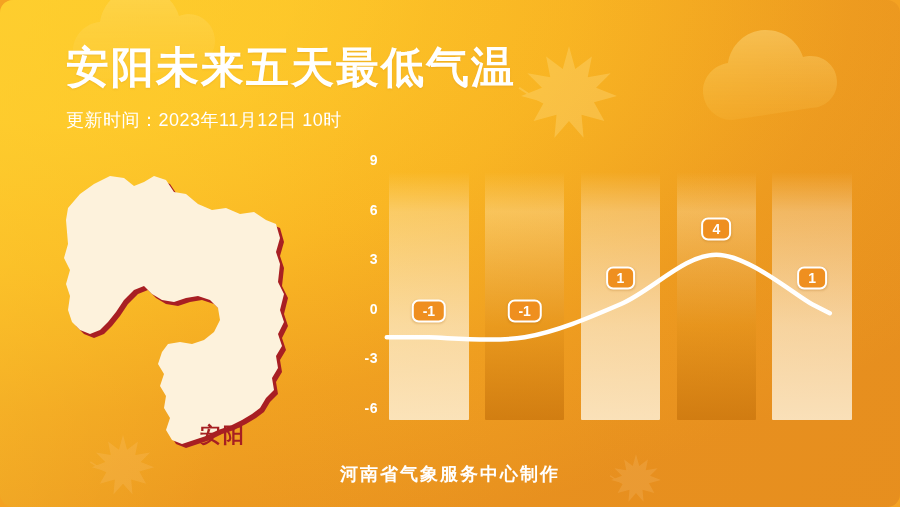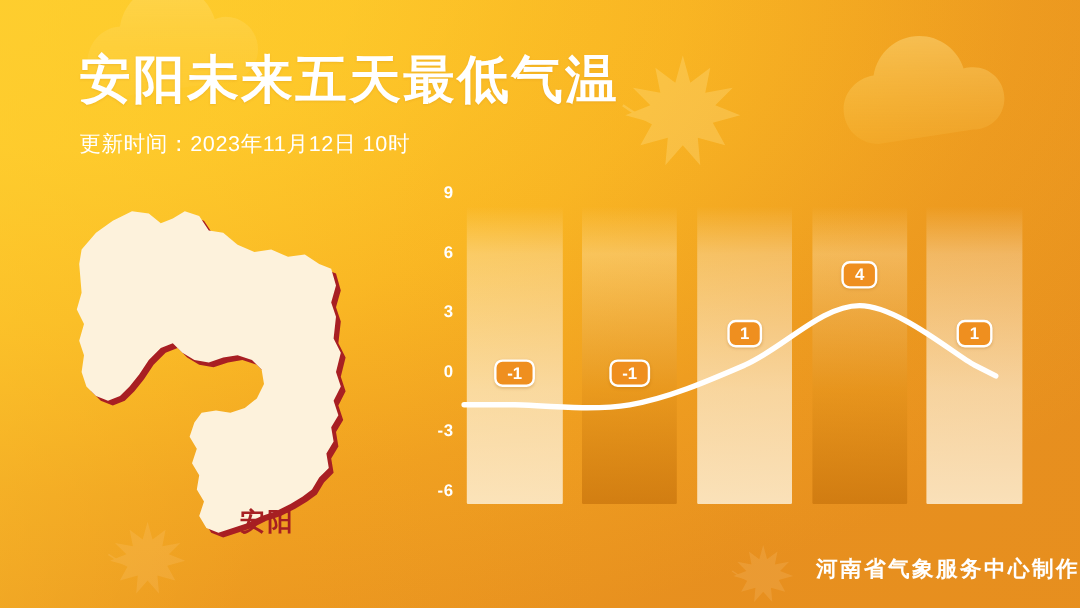--- a/index.html
+++ b/index.html
@@ -5,20 +5,21 @@
   * { margin:0; padding:0; box-sizing:border-box; }
   html,body { width:900px; height:507px; overflow:hidden; }
   body {
     font-family:"Liberation Sans","DejaVu Sans",sans-serif;
     background:#f4a222;
     position:relative;
   }
   #stage {
     position:absolute; left:0; top:0; width:900px; height:507px;
     overflow:hidden;
+    border-radius:13px;
   }
   
   .bg {
     position:absolute; inset:0;
     background:
       radial-gradient(120% 110% at 6% 0%, #fdc829 0%, #fdc528 22%, #f9b523 48%, #ef9d20 74%, #e8901f 100%);
   }
   .bg-tint {
     position:absolute; inset:0;
     background:linear-gradient(115deg, rgba(255,211,50,0.55) 0%, rgba(255,196,40,0.12) 38%, rgba(226,140,28,0.10) 72%, rgba(226,138,28,0.22) 100%);
@@ -91,21 +92,21 @@
   #xaxis { position:absolute; left:41px; top:244px; width:479px; height:26px; }
   .xtick {
     position:absolute; top:0; transform:translateX(-50%);
     font-size:14px; font-weight:700; color:#ffffff;
     white-space:nowrap; letter-spacing:.3px;
   }
 
   
   #footer {
     position:absolute; left:0; right:0; top:462px;
-    text-align:right; font-size:18px; font-weight:700;
+    text-align:center; font-size:18px; font-weight:700;
     color:#ffffff; letter-spacing:2px;
   }
 </style>
 </head>
 <body>
 
 <div id="stage">
 
   <div class="bg"></div>
   <div class="bg-tint"></div>

